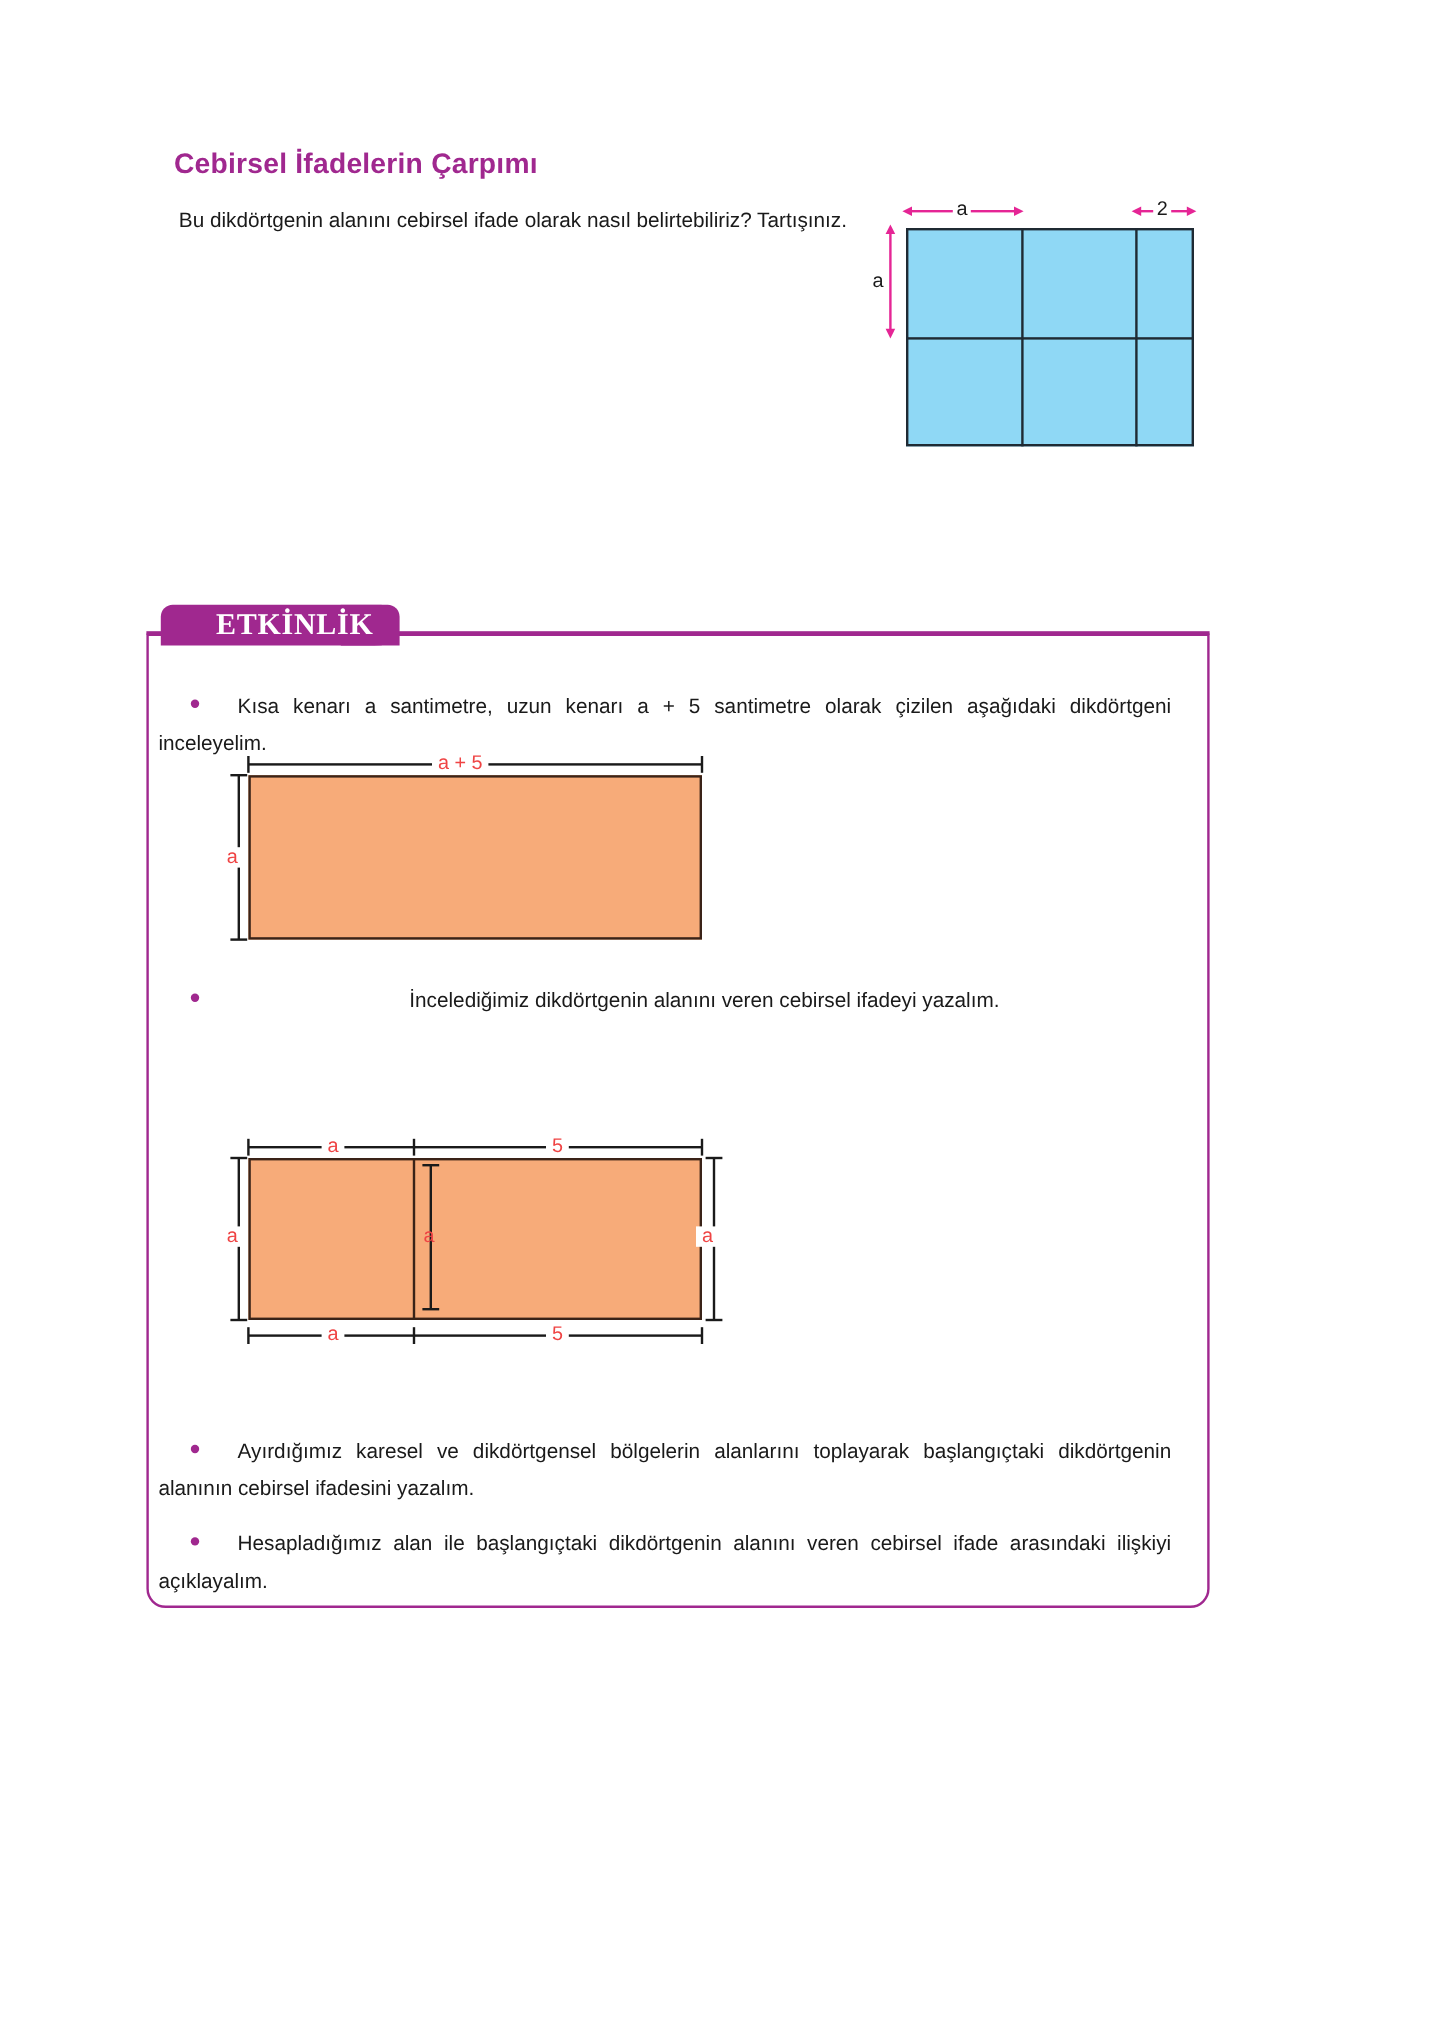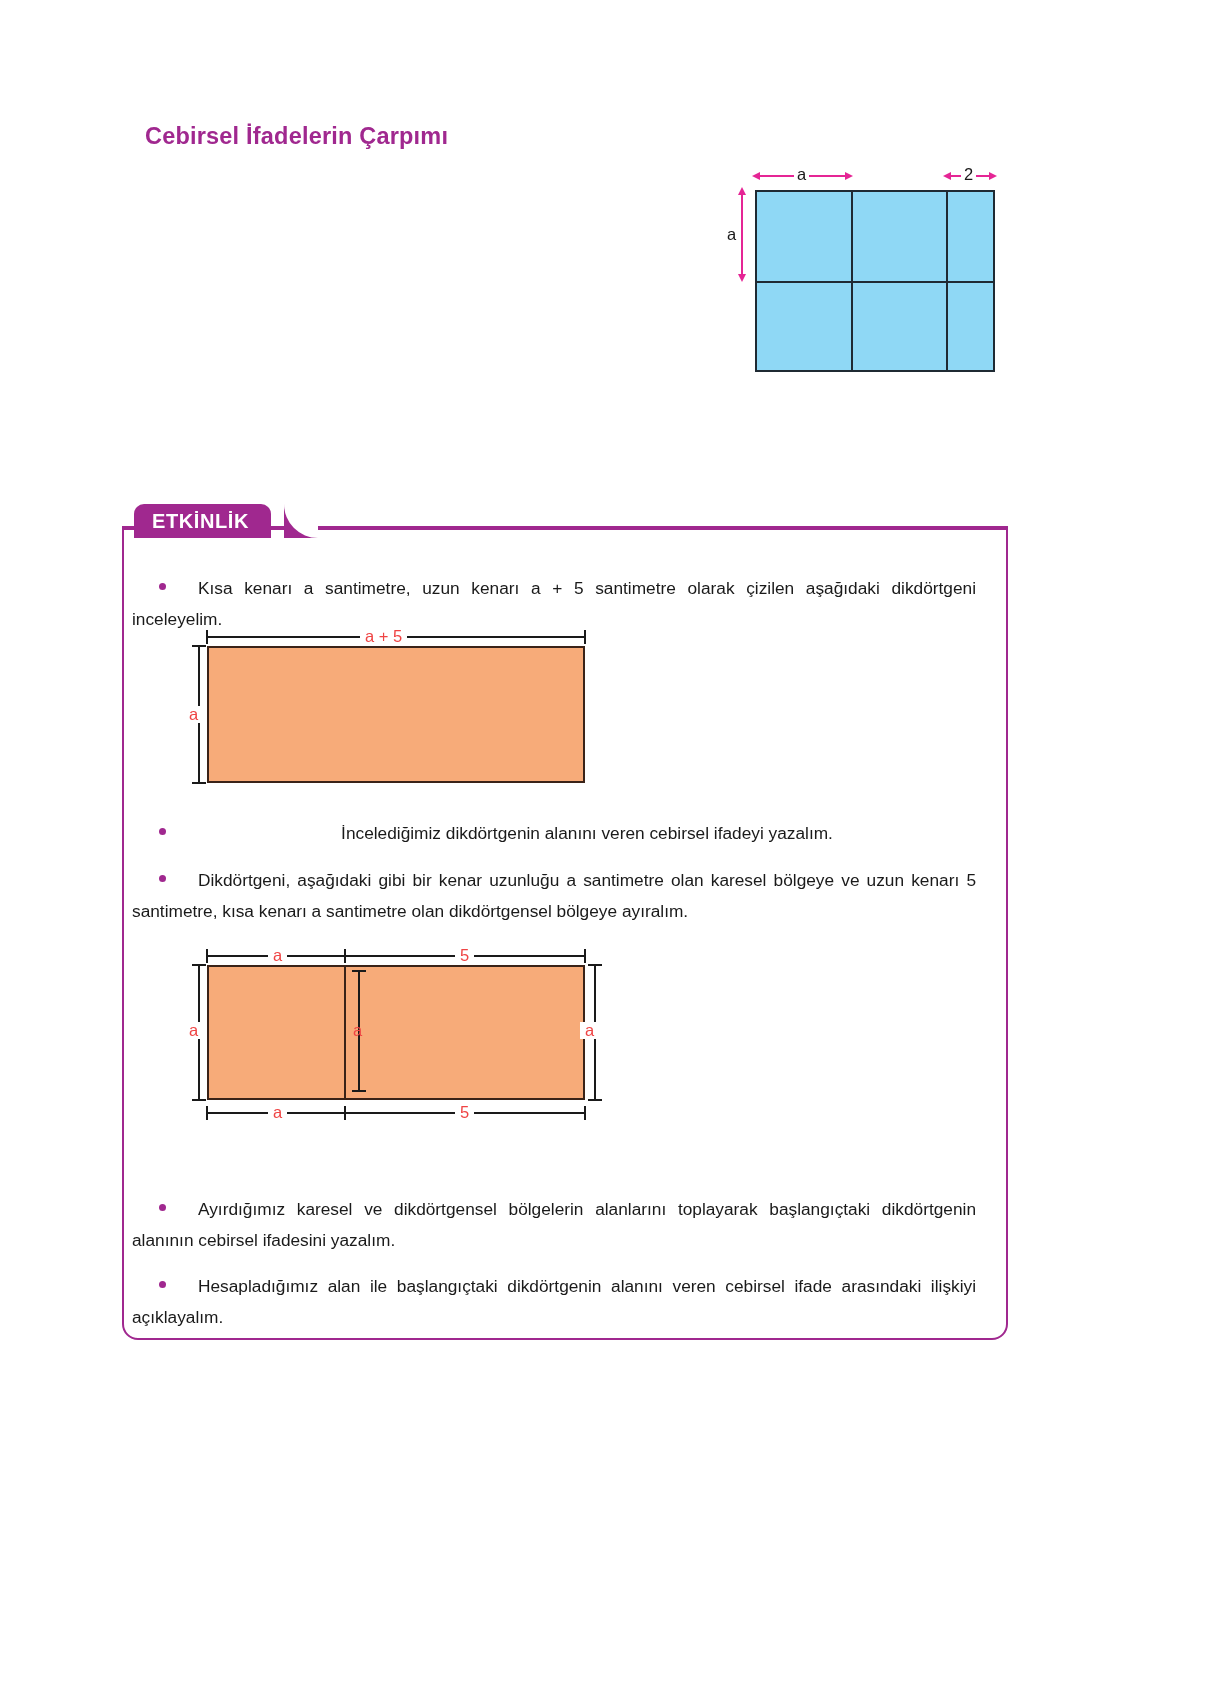--- a/index.html
+++ b/index.html
@@ -143,25 +143,26 @@
   .activity-tab-curve::after {
     content: "";
     position: absolute;
     left: 0; top: 0;
     width: 34px; height: 34px;
     background: #ffffff;
     border-bottom-left-radius: 34px;
   }
   .activity-tab-label {
     color: #ffffff;
-    font-family: Liberation Sans, sans-serif;
+    font-family: Liberation Serif, serif;
     font-weight: bold;
-    font-size: 20px;
+    font-size: 25px;
     letter-spacing: 0.6px;
     white-space: nowrap;
+    margin-left: 28px;
   }
   .tab-underline {
     position: absolute;
     left: 122px;
     top: 526px;
     width: 886px;
     height: 3px;
     background: #a0288f;
     z-index: 1;
   }
@@ -240,20 +241,21 @@
   }
 </style>
 </head>
 <body>
 
 <div class="page">
 
   <div class="section-title">Cebirsel İfadelerin Çarpımı</div>
 
   <div class="intro-block">
+    <p class="intro-para">Bu dikdörtgenin alanını cebirsel ifade olarak nasıl belirtebiliriz? Tartışınız.</p>
   </div>
 
   <div class="fig-blue">
 
     <div class="blue-rect"></div>
 
     <div class="blue-v" style="left:133px;"></div>
     <div class="blue-v" style="left:228px;"></div>
 
     <div class="blue-h" style="top:121px;"></div>
@@ -299,24 +301,20 @@
     <div class="thin-line" style="left:2px; top:17px; width:14px; height:2px;"></div>
     <div class="thin-line" style="left:2px; top:154px; width:14px; height:2px;"></div>
     <div class="fig-label" style="left:-6px; top:78px;">a</div>
   </div>
 
   <div class="bullet-item" style="left:122px; top:818px;">
     <span class="bullet-dot"></span>
     <span class="bullet-text no-justify">İncelediğimiz dikdörtgenin alanını veren cebirsel ifadeyi yazalım.</span>
   </div>
 
-  <div class="bullet-item" style="left:122px; top:865px;">
-    <span class="bullet-dot"></span>
-    <span class="bullet-text">Dikdörtgeni, aşağıdaki gibi bir kenar uzunluğu a santimetre olan karesel bölgeye ve uzun kenarı 5 santimetre, kısa kenarı a santimetre olan dikdörtgensel bölgeye ayıralım.</span>
-  </div>
 
   <div class="fig-orange-2">
 
     <div class="orange-rect" style="left:17px; top:20px; width:378px; height:135px;"></div>
 
     <div class="thin-line" style="left:154px; top:20px; width:2.2px; height:135px; background:#3a2318;"></div>
 
     <div class="thin-line" style="left:17px; top:10px; width:138px; height:2px;"></div>
     <div class="thin-line" style="left:155px; top:10px; width:240px; height:2px;"></div>
     <div class="thin-line" style="left:16px; top:4px; width:2px; height:14px;"></div>

